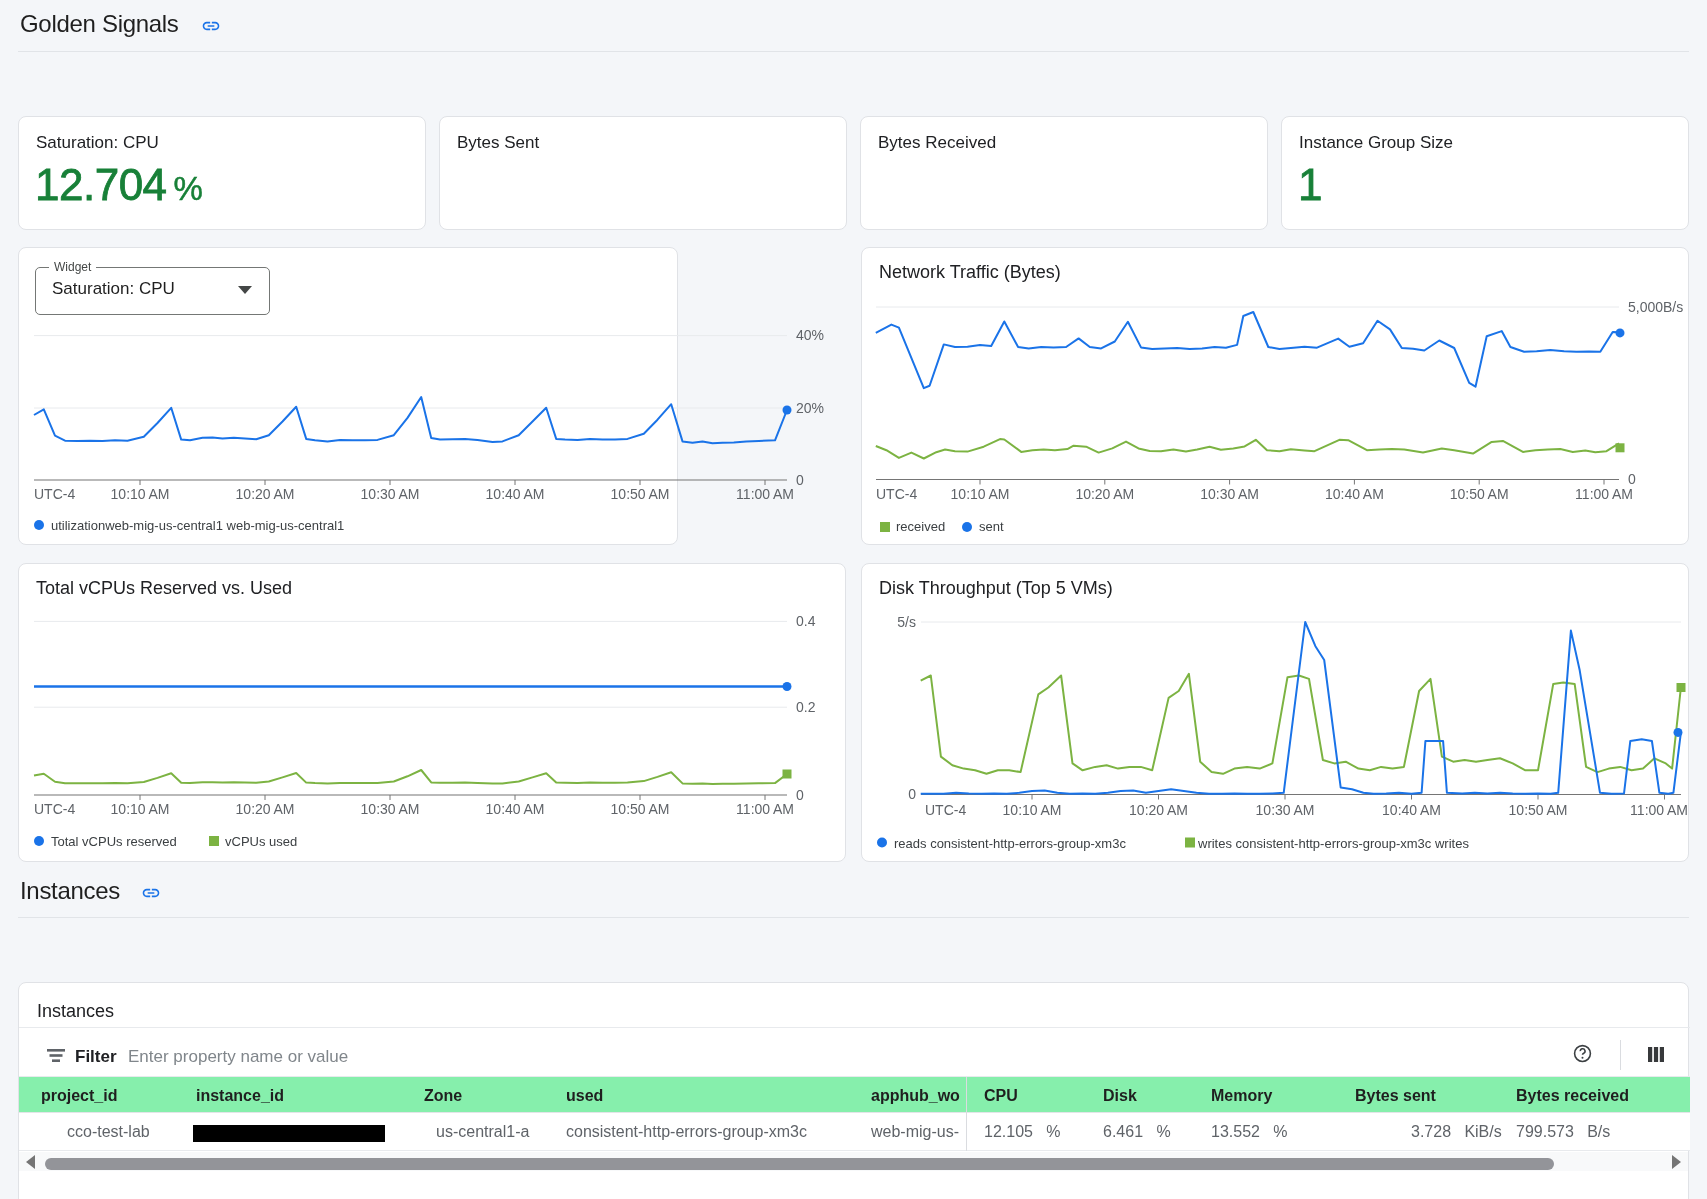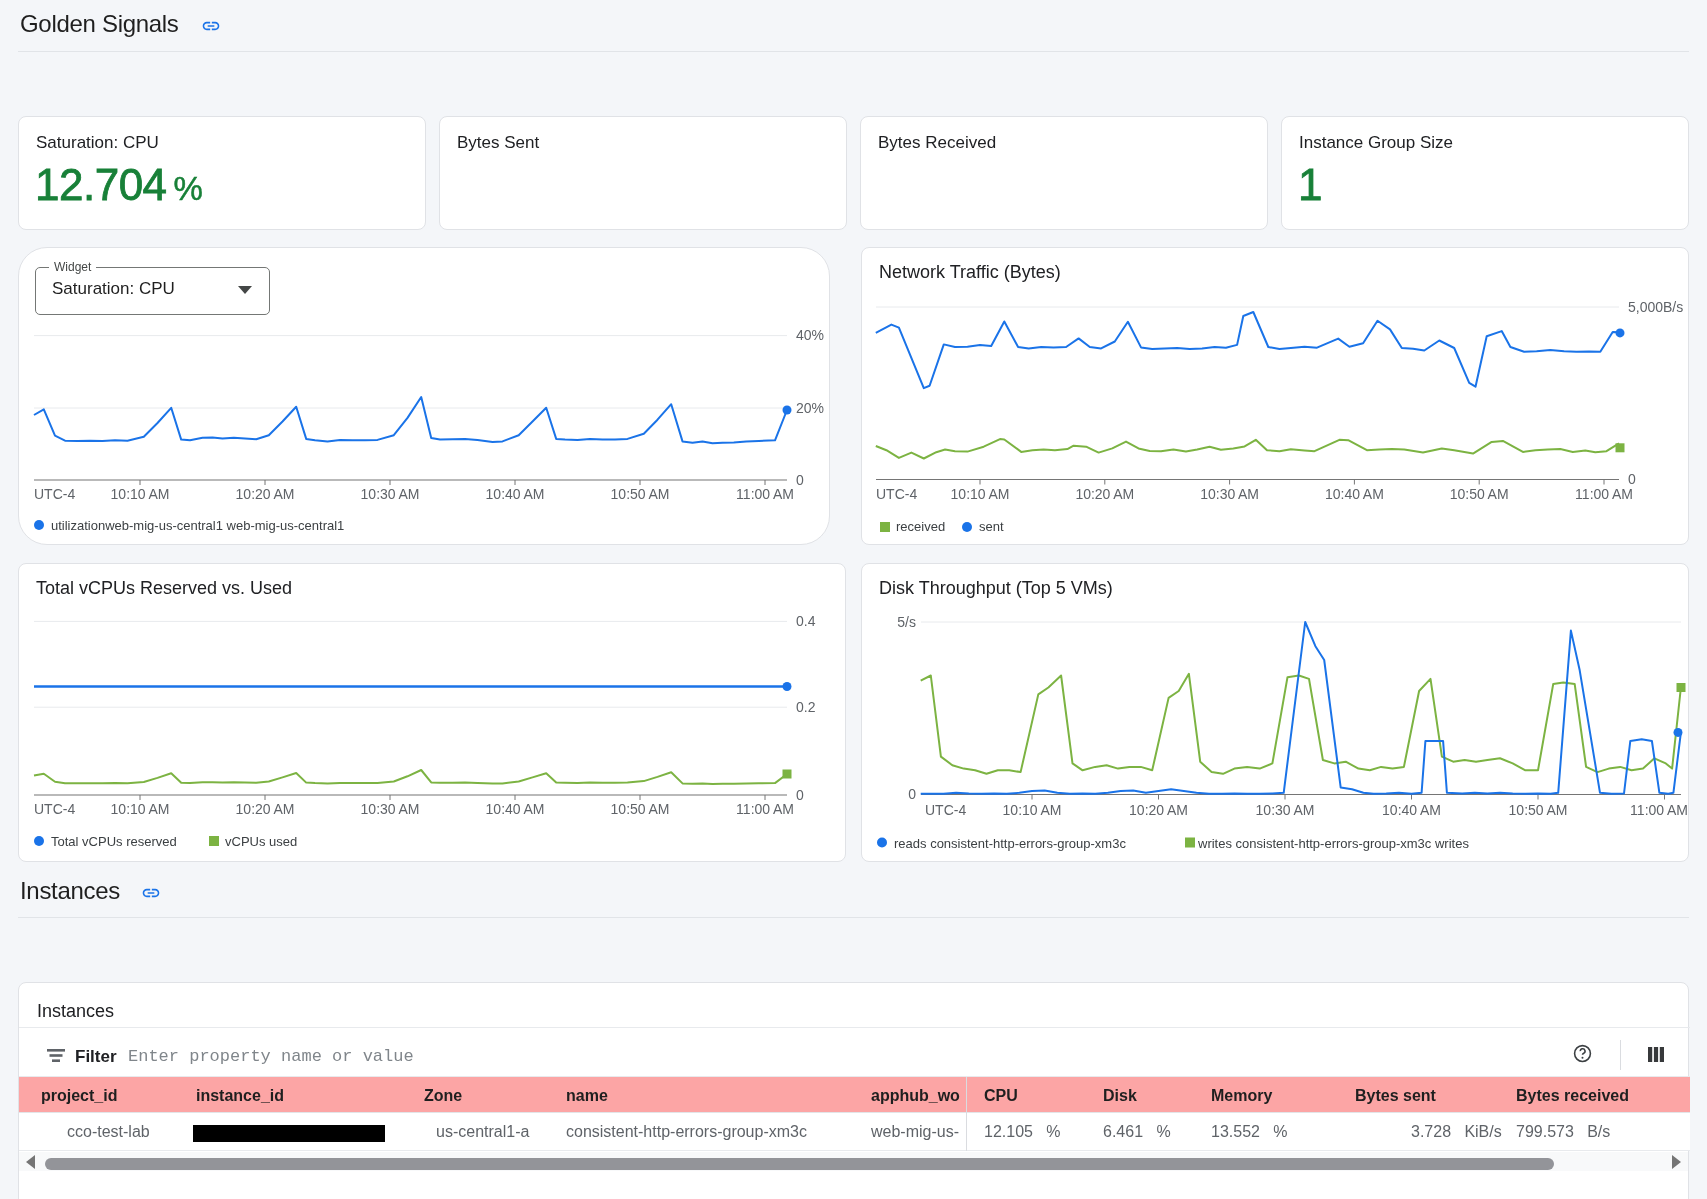--- a/index.html
+++ b/index.html
@@ -32,21 +32,21 @@
   <div class="sct">Bytes Sent</div>
 </div>
 <div class="card" style="left:860px; top:116px; width:408px; height:114px;">
   <div class="sct">Bytes Received</div>
 </div>
 <div class="card" style="left:1281px; top:116px; width:408px; height:114px;">
   <div class="sct">Instance Group Size</div>
   <div class="scv">1</div>
 </div>
 
-<div class="card" style="left:18px; top:247px; width:812px; height:298px;border-radius:29px;">
+<div class="card" style="left:18px; top:247px; width:660px; height:298px;">
   <div class="abs" style="left:16px; top:19px; width:235px; height:48px; border:1px solid #747775; border-radius:5px;"></div>
   <div class="abs" style="left:30px; top:12px; font-size:12px; color:#444746; background:#fff; padding:0 5px;">Widget</div>
   <div class="abs" style="left:33px; top:31px; font-size:17px; color:#1f1f1f;">Saturation: CPU</div>
   <div class="abs" style="left:219px; top:38px; width:0; height:0; border-left:7px solid transparent; border-right:7px solid transparent; border-top:8px solid #444746;"></div>
   <div class="abs" style="left:0px; top:0px;"><svg width="828" height="298" viewBox="0 0 828 298">
 <line x1="15" y1="87.6" x2="768" y2="87.6" stroke="#e8eaed" stroke-width="1"></line>
 <line x1="15" y1="160" x2="768" y2="160" stroke="#e8eaed" stroke-width="1"></line>
 <line x1="15" y1="232" x2="768" y2="232" stroke="#757575" stroke-width="1.2"></line>
 <line x1="121" y1="232" x2="121" y2="237" stroke="#757575" stroke-width="1"></line>
         <line x1="246" y1="232" x2="246" y2="237" stroke="#757575" stroke-width="1"></line>
@@ -173,39 +173,39 @@
 <div class="card" style="left:18px; top:982px; width:1671px; height:230px; border-radius:8px 8px 0 0;">
   <div class="abs" style="left:18px; top:18px; font-size:18px; color:#202124;">Instances</div>
   <div class="abs" style="left:0; top:44px; width:1671px; border-top:1px solid #e8eaed;"></div>
 
   <svg class="abs" style="left:28px; top:66px;" width="18" height="15" viewBox="0 0 18 15">
     <rect x="0" y="0" width="18" height="2.6" fill="#5f6368"></rect>
       <rect x="2.5" y="5.2" width="13" height="2.6" fill="#5f6368"></rect>
       <rect x="5" y="10.4" width="8" height="2.6" fill="#5f6368"></rect>
   </svg>
   <div class="abs" style="left:56px; top:64px; font-size:17px; font-weight:700; color:#202124;">Filter</div>
-  <div class="abs" style="left:109px; top:64px; font-size:17px; color:#80868b;font-family:Liberation Mono, monospace;">Enter property name or value</div>
+  <div class="abs" style="left:109px; top:64px; font-size:17px; color:#80868b;">Enter property name or value</div>
   <svg class="abs" style="left:1554px; top:61px;" width="19" height="19" viewBox="0 0 24 24" fill="none" stroke="#3c4043" stroke-width="2">
       <circle cx="12" cy="12" r="10"></circle>
       <path d="M9.2 9a3 3 0 1 1 4.3 2.7c-.9.45-1.5 1-1.5 2" fill="none"></path>
       <circle cx="12" cy="17.3" r="1.3" fill="#3c4043" stroke="none"></circle>
     </svg>
   <div class="abs" style="left:1601px; top:57px; width:1px; height:30px; background:#dadce0;"></div>
   <svg class="abs" style="left:1629px; top:64px;" width="16" height="15" viewBox="0 0 16 15">
     <rect x="0" y="0" width="4.2" height="15" fill="#37393b"></rect>
       <rect x="5.9" y="0" width="4.2" height="15" fill="#37393b"></rect>
       <rect x="11.8" y="0" width="4.2" height="15" fill="#37393b"></rect>
   </svg>
   <div class="abs" style="left:0; top:93px; width:1671px; border-top:1px solid #e8eaed;"></div>
 
-  <div class="abs" style="left:0; top:94px; width:1671px; height:36px; background:#fca5a5; border-bottom:1px solid #e3e5e8;">
+  <div class="abs" style="left:0; top:94px; width:1671px; height:36px; background:#86efac; border-bottom:1px solid #e3e5e8;">
     <div class="th" style="left:22px;">project_id</div>
     <div class="th" style="left:177px;">instance_id</div>
     <div class="th" style="left:405px;">Zone</div>
-    <div class="th" style="left:547px;">name</div>
+    <div class="th" style="left:547px;">used</div>
     <div class="th" style="left:852px;">apphub_wo</div>
     <div class="th" style="left:965px;">CPU</div>
     <div class="th" style="left:1084px;">Disk</div>
     <div class="th" style="left:1192px;">Memory</div>
     <div class="th" style="left:1336px;">Bytes sent</div>
     <div class="th" style="left:1497px;">Bytes received</div>
   </div>
 
   <div class="abs" style="left:0; top:130px; width:1671px; height:38px; background:#fff; border-bottom:1px solid #e8eaed;">
     <div class="td" style="left:32px;margin-left:16px;">cco-test-lab</div>

